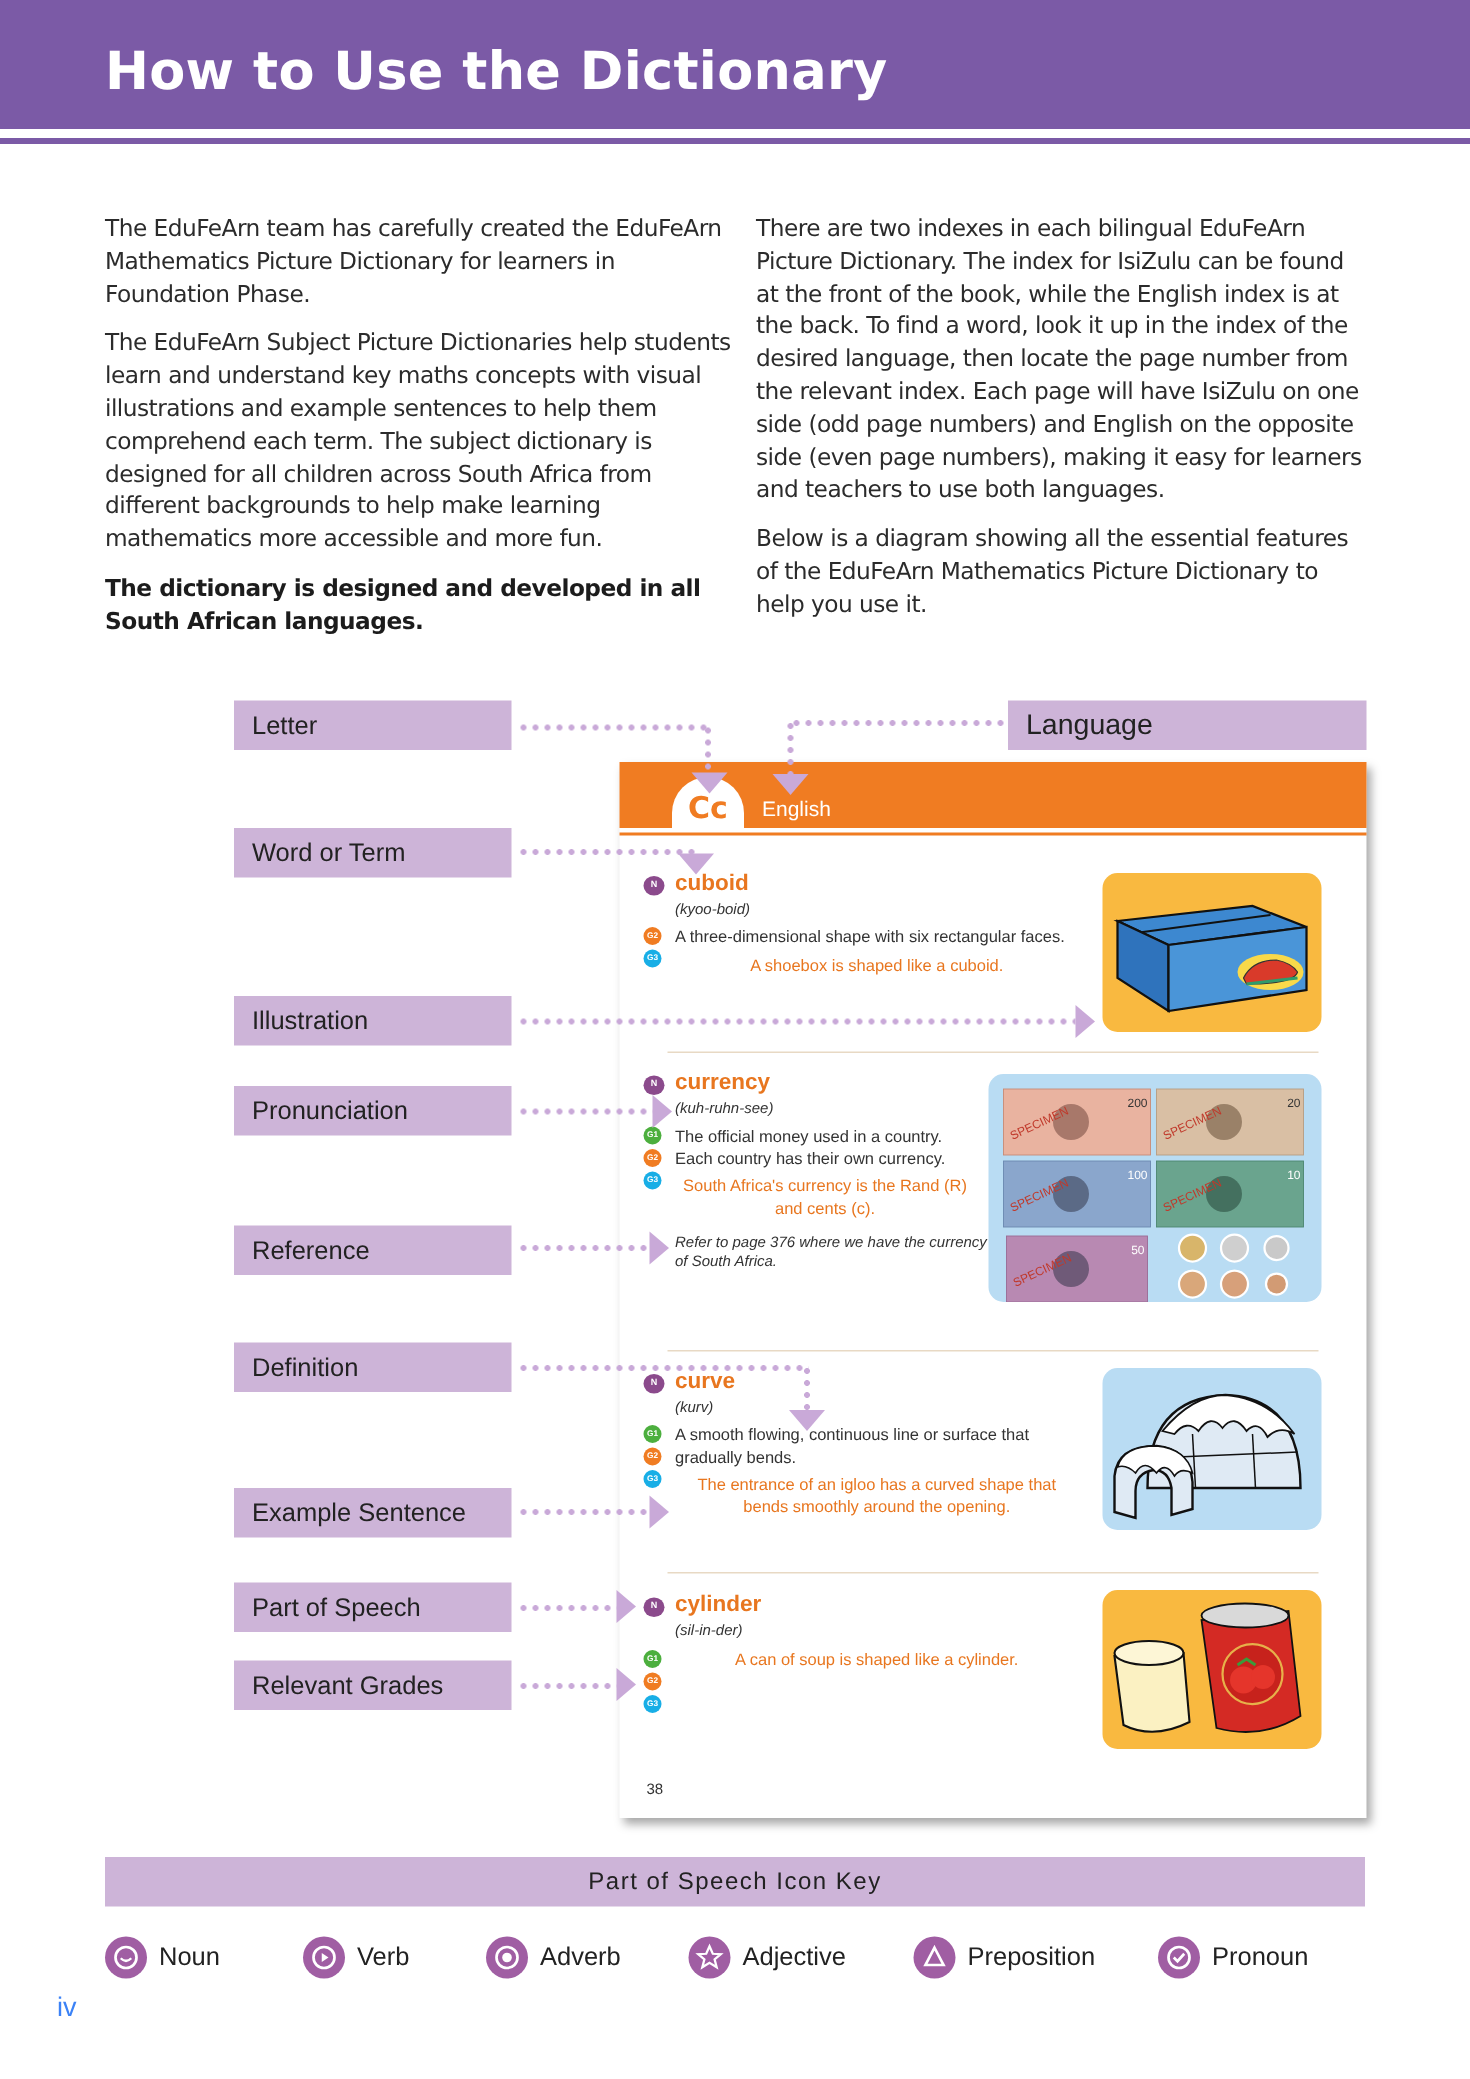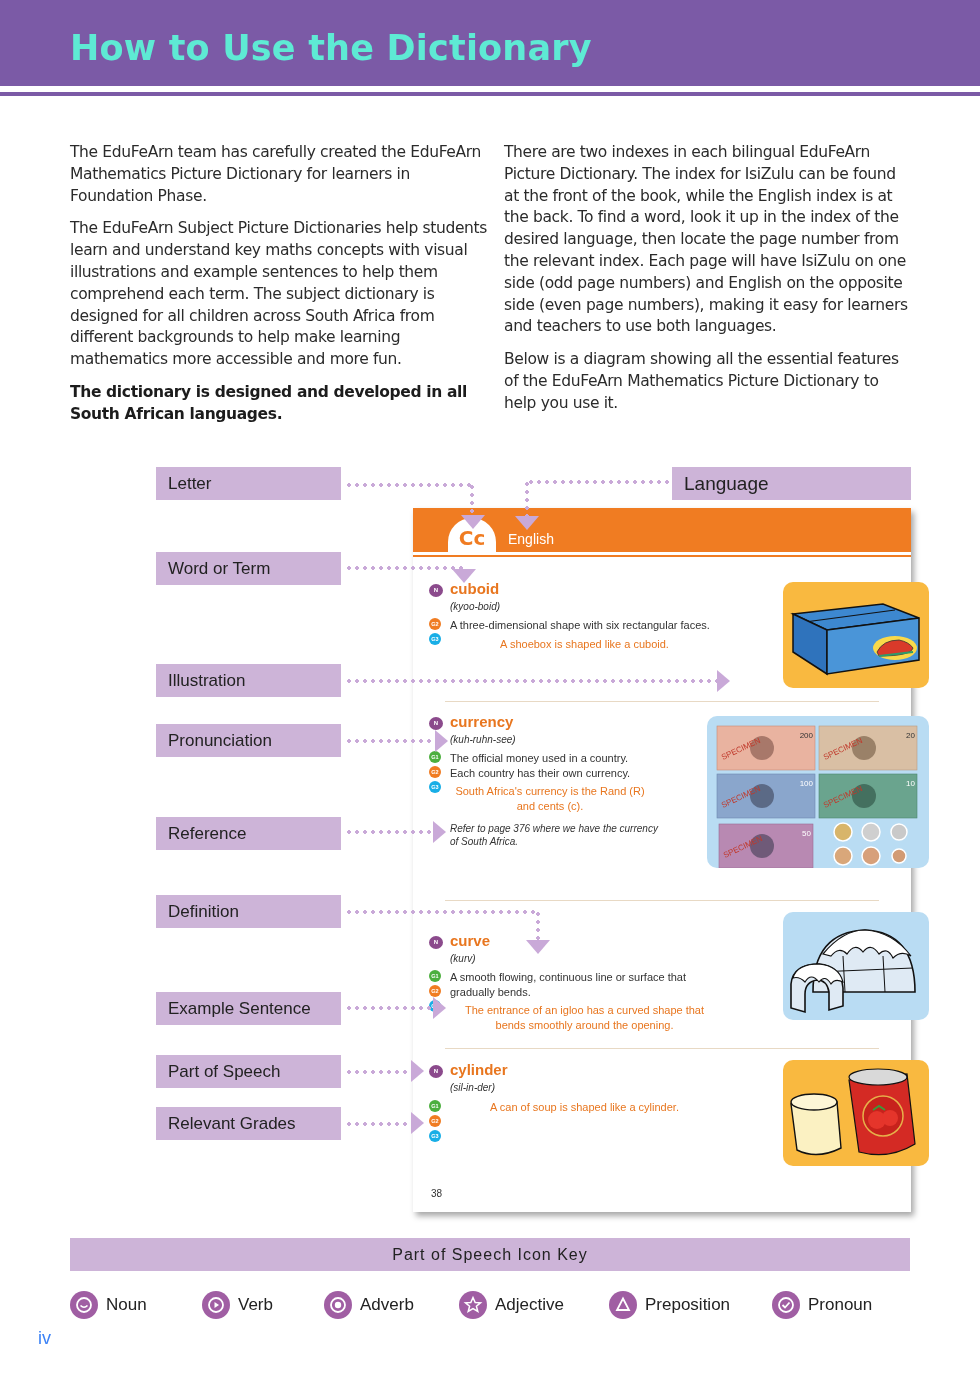--- a/index.html
+++ b/index.html
@@ -1,20 +1,20 @@
 <!DOCTYPE html>
 <html><head>
 <meta charset="utf-8">
 <style>
   * { box-sizing: border-box; margin: 0; padding: 0; }
   html, body { width: 980px; height: 1386px; background: #ffffff; overflow: hidden; }
   body { position: relative; font-family: "DejaVu Sans", sans-serif; color: #231f20; }
 
   .header { position: absolute; left: 0; top: 0; width: 980px; height: 86px; background: #7b5aa6; }
-  .header-title { position: absolute; left: 70px; top: 28px; font-size: 35px; font-weight: bold; color: #5eead4; letter-spacing: 0.2px; font-family: "DejaVu Sans", sans-serif; }
+  .header-title { position: absolute; left: 70px; top: 28px; font-size: 35px; font-weight: bold; color: #ffffff; letter-spacing: 0.2px; font-family: "DejaVu Sans", sans-serif; }
   .header-rule { position: absolute; left: 0; top: 92px; width: 980px; height: 4px; background: #7b5aa6; }
 
   .intro-col { position: absolute; top: 142px; font-size: 15.5px; line-height: 21.8px; color: #2b2b2b; font-family: "DejaVu Sans", sans-serif; letter-spacing: -0.35px; }
   .intro-col p { margin-bottom: 11px; }
   .intro-col p.bold { font-weight: bold; color: #1c1c1c; }
   .col-left { left: 70px; width: 420px; }
   .col-right { left: 504px; width: 410px; }
 
   
   .label-box { position: absolute; left: 156px; width: 185px; height: 33px; background: #cdb4d8; font-size: 17px; color: #222; padding-left: 12px; line-height: 33px; font-family: "Liberation Sans", sans-serif; }
@@ -41,21 +41,21 @@
   .grades { position: absolute; left: 0; top: 0; width: 14px; }
   .g { width: 12px; height: 12px; border-radius: 50%; color: #fff; font-size: 5.5px; text-align: center; line-height: 12px; font-weight: bold; margin-bottom: 3px; }
   .g1 { background: #4caf3e; } .g2 { background: #f07c22; } .g3 { background: #18aee6; }
   .def { margin-left: 21px; font-size: 11px; line-height: 14.5px; color: #333; }
   .example { margin-left: 21px; font-size: 11px; line-height: 14.5px; color: #e8761f; margin-top: 4px; text-align: center; }
   .ref { margin-left: 21px; font-size: 10px; line-height: 13px; font-style: italic; color: #333; margin-top: 9px; }
 
   .divider { position: absolute; left: 32px; width: 434px; height: 1px; background: #e8d9c4; }
   .page-number { position: absolute; left: 18px; top: 680px; font-size: 10px; color: #333; font-family: "Liberation Sans", sans-serif; }
 
-  .illus { position: absolute; border-radius: 10px; margin-left: 48px; }
+  .illus { position: absolute; border-radius: 10px; }
   .illus-cuboid { left: 322px; top: 74px; width: 146px; height: 106px; background: #f9b940; }
   .illus-currency { left: 246px; top: 208px; width: 222px; height: 152px; background: #b9dcf3; }
   .illus-igloo { left: 322px; top: 404px; width: 146px; height: 108px; background: #b9dcf3; }
   .illus-cylinder { left: 322px; top: 552px; width: 146px; height: 106px; background: #f9b940; }
 
   
   .key-bar { position: absolute; left: 70px; top: 1238px; width: 840px; height: 33px; background: #cdb4d8; text-align: center; line-height: 33px; font-size: 16px; color: #222; letter-spacing: 1px; font-family: "Liberation Sans", sans-serif; }
   .key-items { position: absolute; left: 70px; top: 1291px; width: 850px; height: 30px; }
   .key-item { position: absolute; top: 0; height: 28px; display: flex; align-items: center; }
   .key-icon { width: 28px; height: 28px; border-radius: 50%; background: #a05ea3; display: flex; align-items: center; justify-content: center; margin-right: 8px; }
@@ -170,21 +170,21 @@
       <circle cx="164" cy="116" r="9" fill="#cfcfcf" stroke="#fff" stroke-width="1.5"></circle>
       <circle cx="192" cy="116" r="8" fill="#c9c9c9" stroke="#fff" stroke-width="1.5"></circle>
       <circle cx="136" cy="140" r="9" fill="#d9a77a" stroke="#fff" stroke-width="1.5"></circle>
       <circle cx="164" cy="140" r="9" fill="#d7a07a" stroke="#fff" stroke-width="1.5"></circle>
       <circle cx="192" cy="140" r="7" fill="#d29b74" stroke="#fff" stroke-width="1.5"></circle>
     </svg>
   </div>
 
   <div class="divider" style="top:392px;"></div>
 
-  <div class="entry" style="top:424px;">
+  <div class="entry" style="top:404px;">
     <div class="head">
       <div class="pos-badge">N</div>
       <div class="word">curve</div>
     </div>
     <div class="pron">(kurv)</div>
     <div class="body">
       <div class="grades">
         <div class="g g1">G1</div>
         <div class="g g2">G2</div>
         <div class="g g3">G3</div>

